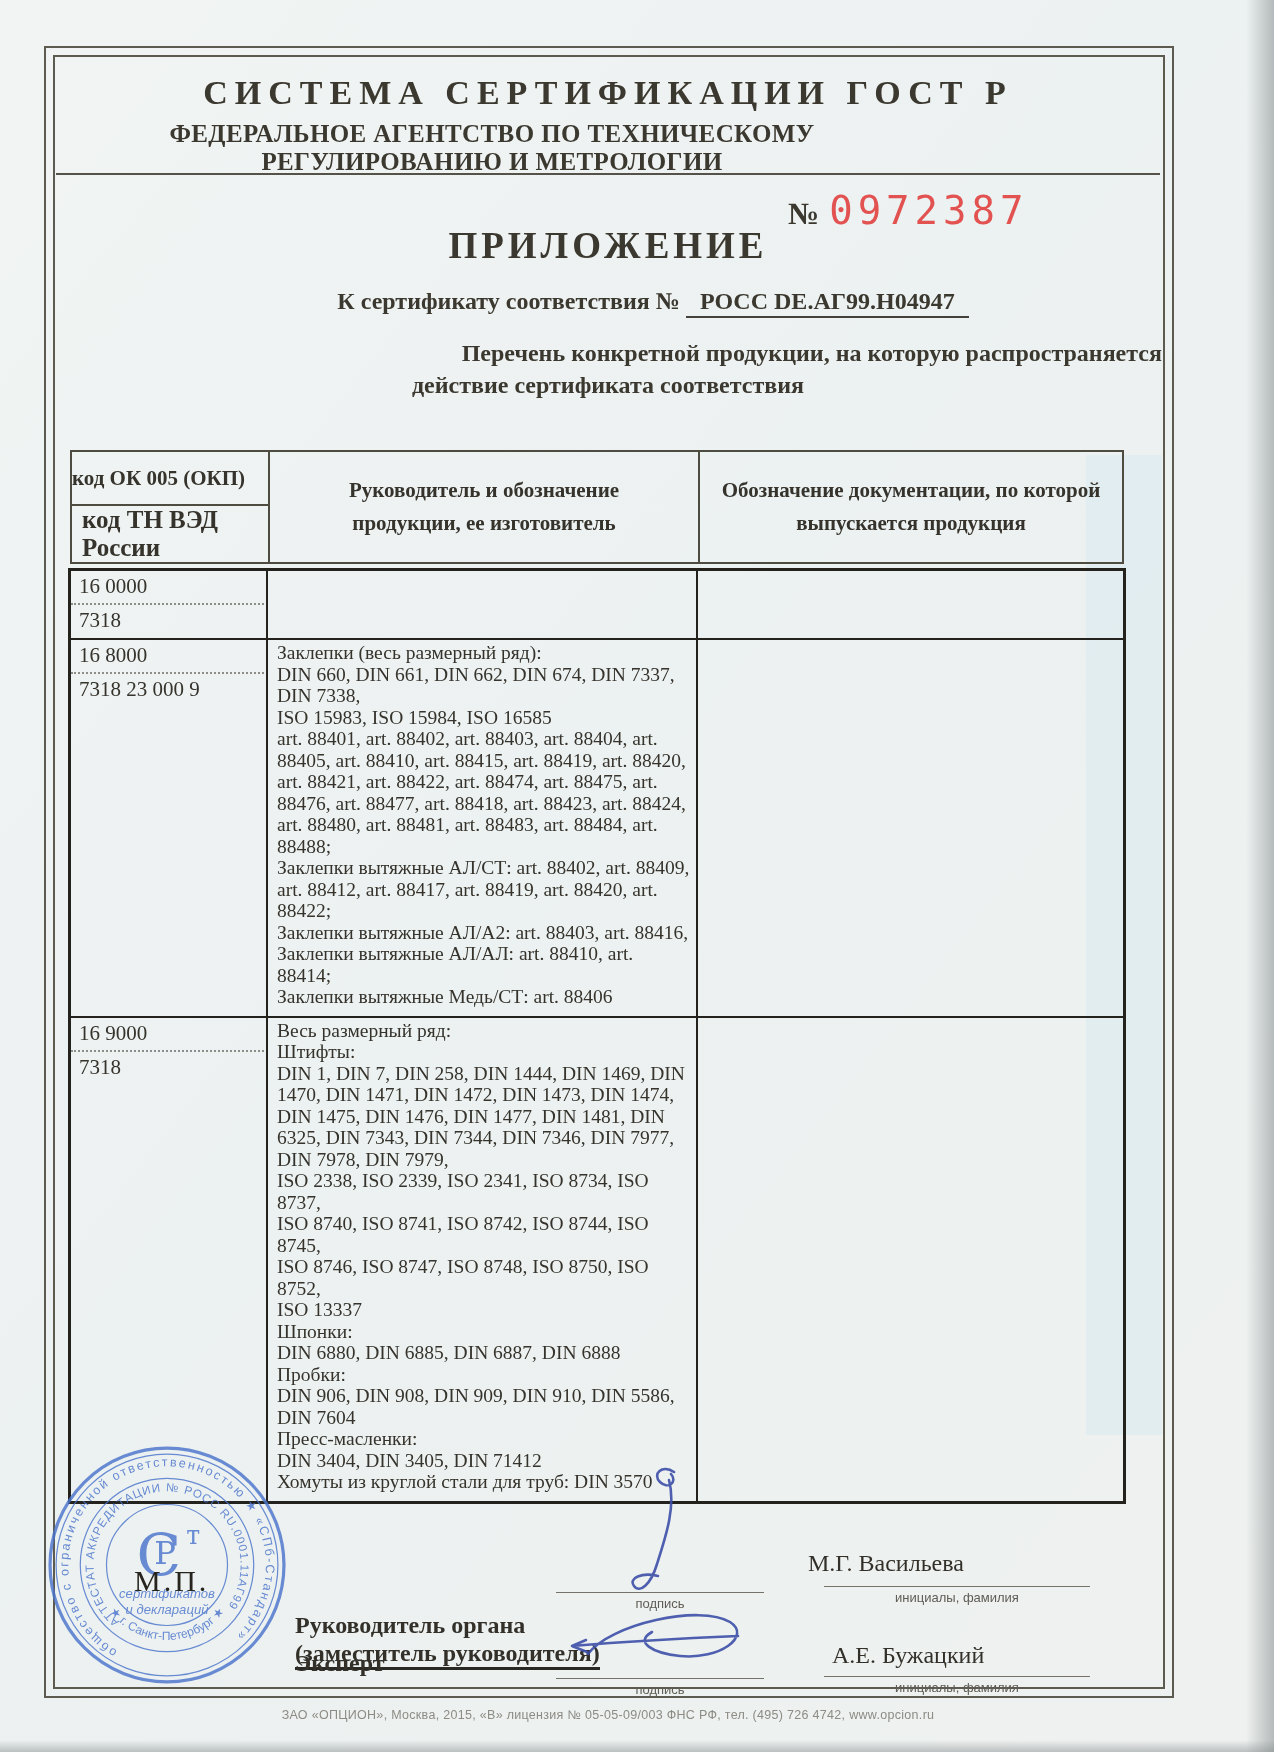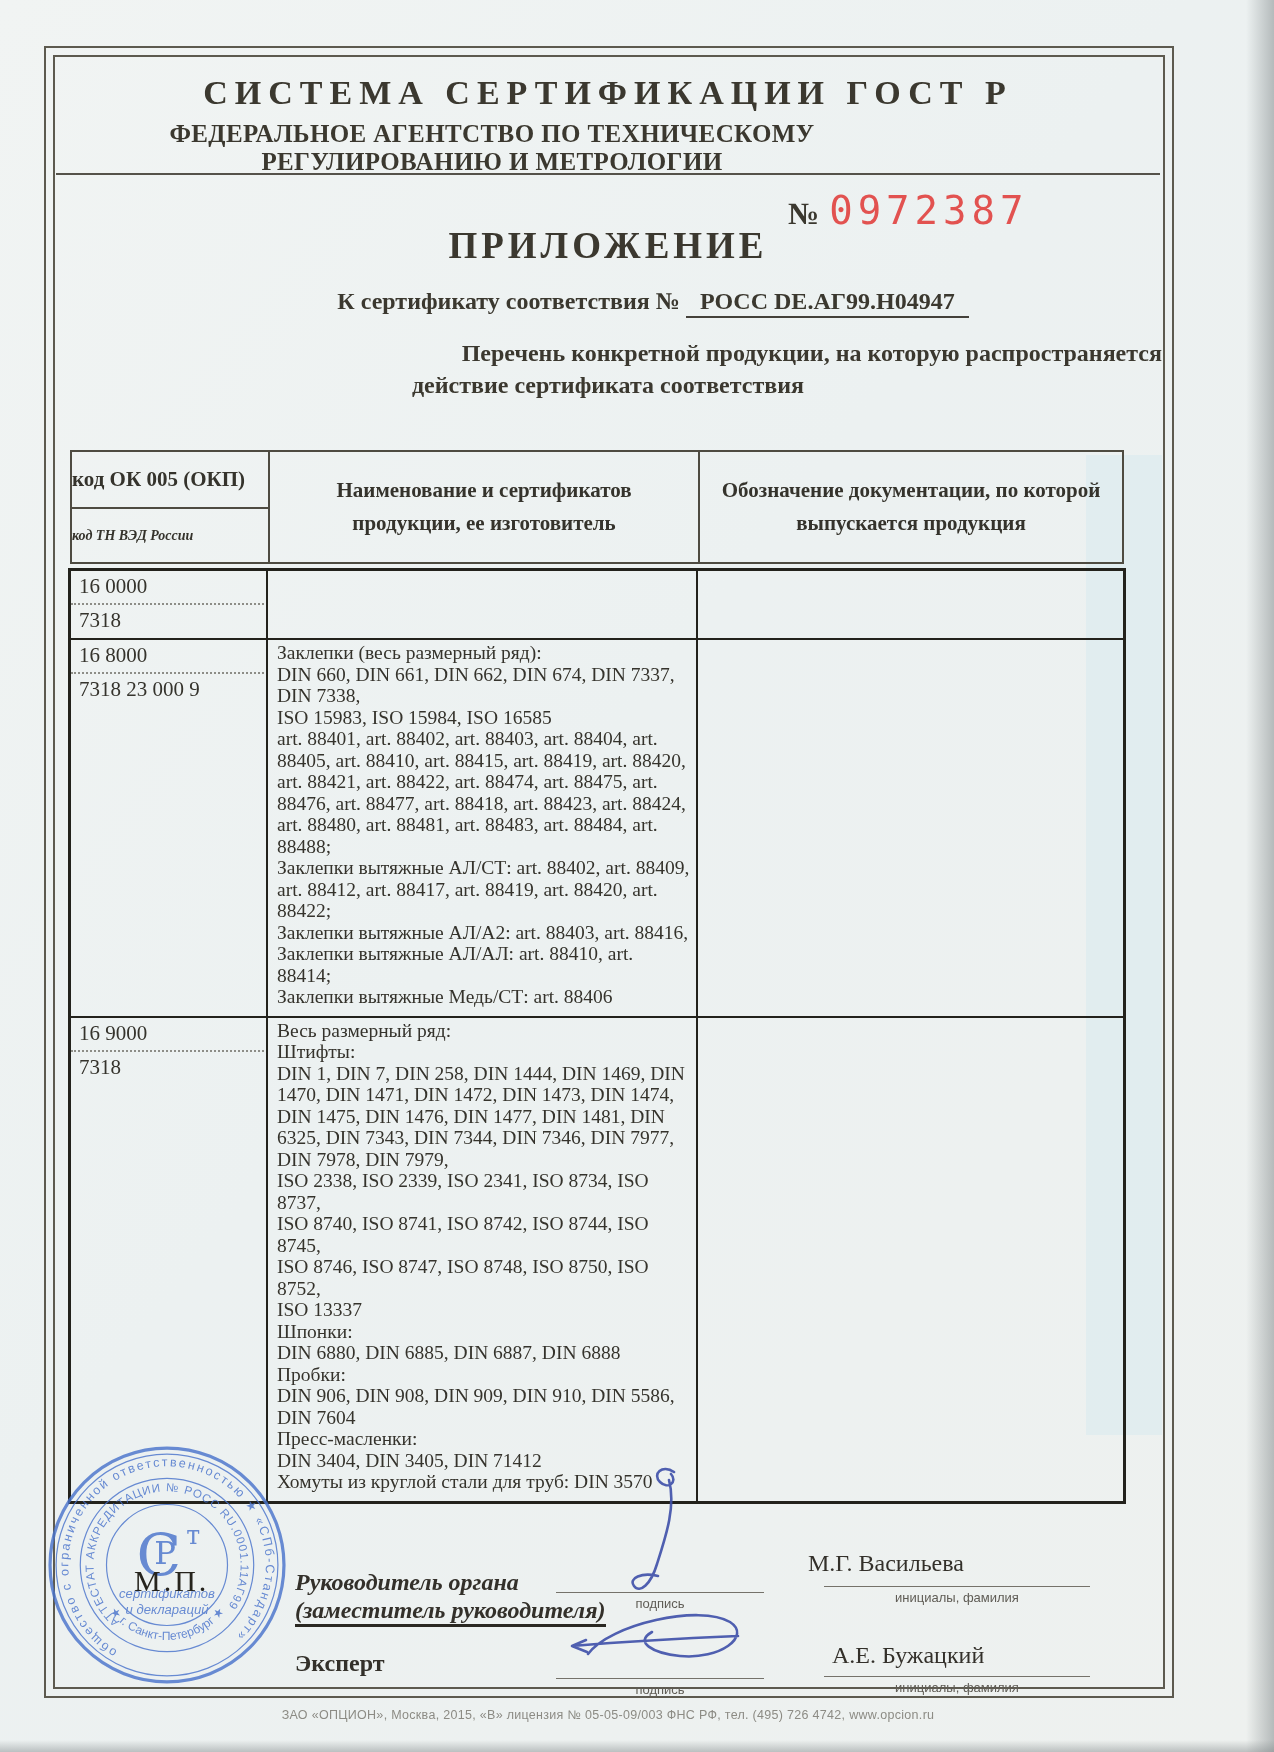--- a/index.html
+++ b/index.html
@@ -45,42 +45,42 @@
     font-size:24px;font-weight:bold;color:#3b382f;}
   #subtitle2{left:54px;top:372px;width:1108px;text-align:center;
     font-size:24px;font-weight:bold;color:#3b382f;}
   
   #thead{left:70px;top:450px;width:1054px;height:114px;display:flex;
     border:2px solid #4e4b41;box-sizing:border-box;}
   .th1{width:198px;border-right:2px solid #4e4b41;display:flex;
     flex-direction:column;box-sizing:border-box;}
   .th1a{height:57px;border-bottom:2px solid #4e4b41;display:flex;
     align-items:center;font-weight:bold;font-size:21px;box-sizing:border-box;}
-  .th1b{flex:1;display:flex;align-items:center;
-    font-weight:bold;font-size:14px;font-style:italic;}
+  .th1b{flex:1;display:flex;align-items:center;padding-left:10px;
+    font-weight:bold;font-size:25px;}
   .th2{width:430px;border-right:2px solid #4e4b41;display:flex;align-items:center;
     justify-content:center;text-align:center;font-weight:bold;font-size:21px;
     line-height:1.55;box-sizing:border-box;padding:0 24px;}
   .th3{flex:1;display:flex;align-items:center;justify-content:center;
     text-align:center;font-weight:bold;font-size:21px;line-height:1.55;padding:0 20px;}
   
   #tbody{left:68px;top:568px;width:1058px;border:3px solid #23221c;box-sizing:border-box;}
   .trow{display:flex;}
   .trow + .trow{border-top:2.5px solid #23221c;}
   .td1{width:197px;border-right:2.5px solid #23221c;box-sizing:border-box;
     padding:3px 0 5px 8px;font-size:21px;}
   .td1 .dotline{border-top:2px dotted #8d8d87;margin:4px 2px 3px -8px;height:0;}
   .td2{width:430px;border-right:2.5px solid #23221c;box-sizing:border-box;
     padding:2px 6px 8px 9px;font-size:19.5px;line-height:21.5px;white-space:pre-line;}
   .td3{flex:1;}
   
   #stamp{left:46px;top:1444px;width:242px;height:242px;opacity:.82;}
   #mp{left:134px;top:1564px;font-size:30px;letter-spacing:3px;color:#26241d;}
   
-  #role1{left:295px;top:1568px;font-size:24px;font-weight:bold;line-height:28px;color:#33302a;font-style:italic;}
+  #role1{left:295px;top:1611px;font-size:24px;font-weight:bold;line-height:28px;color:#33302a;}
   #role1 .ul{border-bottom:3px solid #2a2822;padding-bottom:1px;}
   #role2{left:295px;top:1650px;font-size:24px;font-weight:bold;color:#33302a;}
   .sigline{width:208px;border-top:1.5px solid #75726a;}
   #sigline1{left:556px;top:1592px;}
   #sigline2{left:556px;top:1678px;}
   .small-label{width:208px;text-align:center;font-family:"Liberation Sans",sans-serif;
     font-size:13px;color:#5f5c55;}
   #siglabel1{left:556px;top:1596px;}
   #siglabel2{left:556px;top:1682px;}
   .name{font-size:24px;color:#33302a;white-space:nowrap;}
@@ -127,21 +127,21 @@
 </div>
 
 <div id="subtitle1" class="abs">Перечень конкретной продукции,  на которую распространяется</div>
 <div id="subtitle2" class="abs">действие сертификата соответствия</div>
 
 <div id="thead" class="abs">
   <div class="th1">
     <div class="th1a">код ОК 005 (ОКП)</div>
     <div class="th1b">код ТН ВЭД России</div>
   </div>
-  <div class="th2">Наименование и сертификатов продукции, ее изготовитель</div>
+  <div class="th2">Руководитель и обозначение продукции, ее изготовитель</div>
   <div class="th3">Обозначение документации, по которой выпускается продукция</div>
 </div>
 
 <div id="tbody" class="abs">
   <div class="trow">
     <div class="td1">
       <div>16 0000</div>
       <div class="dotline"></div>
       <div>7318</div>
     </div>

